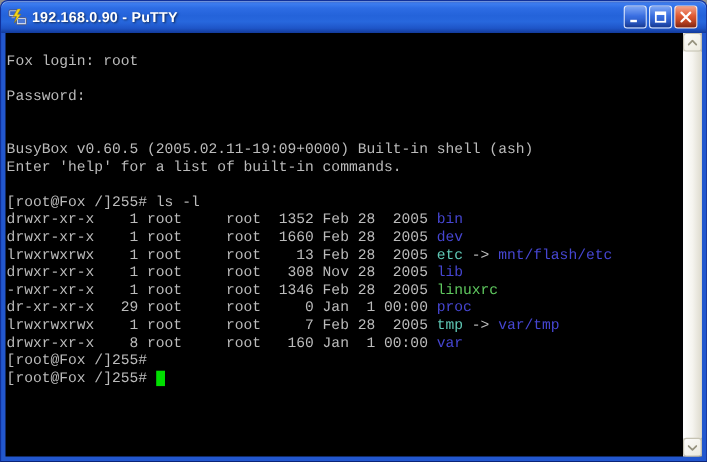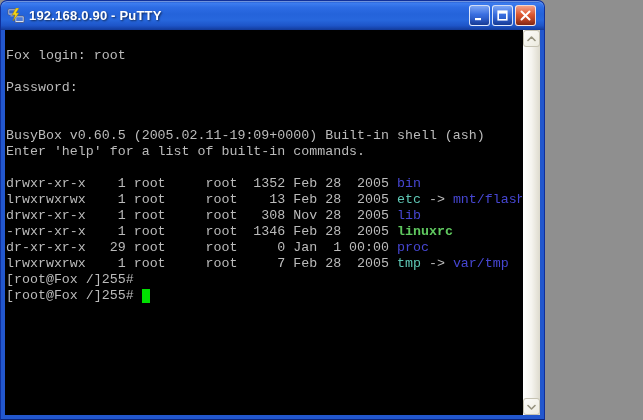--- a/index.html
+++ b/index.html
@@ -1,18 +1,18 @@
 <!DOCTYPE html>
 <html style="--terminal-bg: #000000; --terminal-fg: #BBBBBB; --dir-blue: #4646D2; --symlink-cyan: #5FC8B6; --exec-green: #5FC85F; --cursor-green: #00DF00; --titlebar-blue: #2463DA; --close-red: #D84A26;"><head>
 <meta charset="utf-8">
 <style>
   html,body{margin:0;padding:0;background:#8f8f8f;}
   .window{
     position:relative;
-    width:545px;height:420px;
+    width:643px;height:420px;
     box-sizing:border-box;
     background:#2257cE;
     border:1px solid #10309a;
     border-bottom-color:#0c2578;
     border-radius:7px 7px 0 0;
     overflow:hidden;
     font-family:"Liberation Sans", sans-serif;
   }
   
   .titlebar{
@@ -52,21 +52,21 @@
   }
   .term-line{
     font-family:"Liberation Mono", monospace;
     font-size:13.3px;line-height:16px;
     white-space:pre;
     color:var(--terminal-fg,#bbb);
   }
   .c-fg{color:var(--terminal-fg,#bbbbbb);}
   .c-blue{color:var(--dir-blue,#4646d2);}
   .c-cyan{color:var(--symlink-cyan,#5fc8b6);}
-  .c-green{color:var(--exec-green,#5fc85f);font-weight:bold;}
+  .c-green{color:var(--exec-green,#5fc85f);}
   .cursor{
     display:inline-block;width:8px;height:14px;
     vertical-align:text-bottom;
     background:var(--cursor-green,#00df00);
   }
   
   .scrollbar{
     position:absolute;right:0;top:0;bottom:0;width:17px;
     background:linear-gradient(90deg,#fdfdfc 0%,#f2f1ea 45%,#d9d6c8 100%);
   }
@@ -125,26 +125,29 @@
     <div class="term">
       <div>
           <div class="term-line"><span class="c-fg">Fox login: root</span></div>
           <div class="term-line">&nbsp;</div>
           <div class="term-line"><span class="c-fg">Password:</span></div>
           <div class="term-line">&nbsp;</div>
           <div class="term-line">&nbsp;</div>
           <div class="term-line"><span class="c-fg">BusyBox v0.60.5 (2005.02.11-19:09+0000) Built-in shell (ash)</span></div>
           <div class="term-line"><span class="c-fg">Enter 'help' for a list of built-in commands.</span></div>
           <div class="term-line">&nbsp;</div>
+          <div class="term-line"><span class="c-fg">[root@Fox /]255# ls -l</span></div>
           <div class="term-line"><span class="c-fg">drwxr-xr-x    1 root     root  1352 Feb 28  2005 </span><span class="c-blue">bin</span></div>
+          <div class="term-line"><span class="c-fg">drwxr-xr-x    1 root     root  1660 Feb 28  2005 </span><span class="c-blue">dev</span></div>
           <div class="term-line"><span class="c-fg">lrwxrwxrwx    1 root     root    13 Feb 28  2005 </span><span class="c-cyan">etc</span><span class="c-fg"> -&gt; </span><span class="c-blue">mnt/flash/etc</span></div>
           <div class="term-line"><span class="c-fg">drwxr-xr-x    1 root     root   308 Nov 28  2005 </span><span class="c-blue">lib</span></div>
           <div class="term-line"><span class="c-fg">-rwxr-xr-x    1 root     root  1346 Feb 28  2005 </span><span class="c-green">linuxrc</span></div>
           <div class="term-line"><span class="c-fg">dr-xr-xr-x   29 root     root     0 Jan  1 00:00 </span><span class="c-blue">proc</span></div>
           <div class="term-line"><span class="c-fg">lrwxrwxrwx    1 root     root     7 Feb 28  2005 </span><span class="c-cyan">tmp</span><span class="c-fg"> -&gt; </span><span class="c-blue">var/tmp</span></div>
+          <div class="term-line"><span class="c-fg">drwxr-xr-x    8 root     root   160 Jan  1 00:00 </span><span class="c-blue">var</span></div>
           <div class="term-line"><span class="c-fg">[root@Fox /]255#</span></div>
           <div class="term-line"><span class="c-fg">[root@Fox /]255# </span><span class="cursor"></span></div>
         </div>
     </div>
 
     <div class="scrollbar">
       <div class="sb-btn up">
         <svg width="9" height="6" viewBox="0 0 9 6">
           <polyline points="1,4.5 4.5,1 8,4.5" fill="none" stroke="#96937f" stroke-width="1.6" stroke-linecap="round" stroke-linejoin="round"></polyline>
         </svg>

